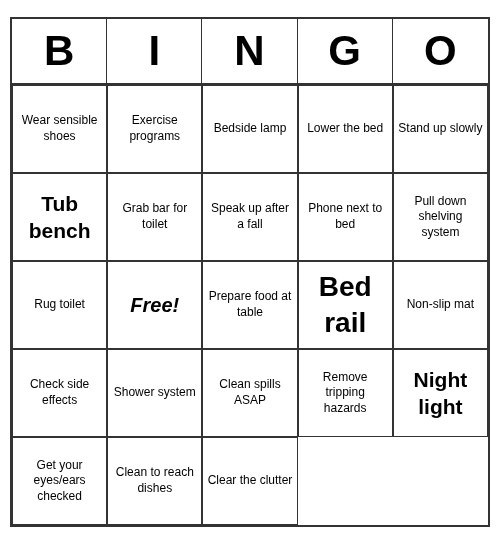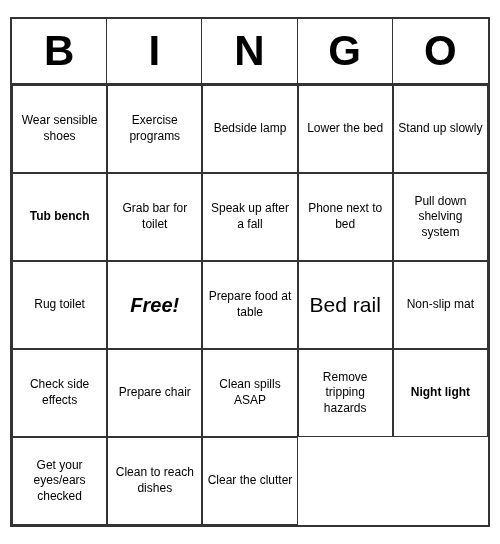--- a/index.html
+++ b/index.html
@@ -40,25 +40,25 @@
       border: 1px solid #333;
       display: flex;
       align-items: center;
       justify-content: center;
       text-align: center;
       padding: 4px;
       font-size: 12px;
       line-height: 1.3;
     }
     .bingo-cell.large-text {
-      font-size: 21px;
-      font-weight: normal;
+      font-size: 28px;
+      font-weight: bold;
     }
     .bingo-cell.medium-text {
-      font-size: 12px;
+      font-size: 21px;
       font-weight: bold;
     }
     .bingo-cell.free {
       font-size: 20px;
       font-weight: bold;
       font-style: italic;
     }
   </style>
 </head>
 <body>
@@ -81,21 +81,21 @@
       <div class="bingo-cell">Grab bar for toilet</div>
       <div class="bingo-cell">Speak up after a fall</div>
       <div class="bingo-cell">Phone next to bed</div>
       <div class="bingo-cell">Pull down shelving system</div>
       <div class="bingo-cell">Rug toilet</div>
       <div class="bingo-cell free">Free!</div>
       <div class="bingo-cell">Prepare food at table</div>
       <div class="bingo-cell large-text">Bed rail</div>
       <div class="bingo-cell">Non-slip mat</div>
       <div class="bingo-cell">Check side effects</div>
-      <div class="bingo-cell">Prepare chair</div>
+      <div class="bingo-cell">Shower system</div>
       <div class="bingo-cell">Clean spills ASAP</div>
       <div class="bingo-cell">Remove tripping hazards</div>
       <div class="bingo-cell medium-text">Night light</div>
       <div class="bingo-cell">Get your eyes/ears checked</div>
       <div class="bingo-cell">Clean to reach dishes</div>
       <div class="bingo-cell">Clear the clutter</div>
     </div>
 </div>
 
 </body></html>

